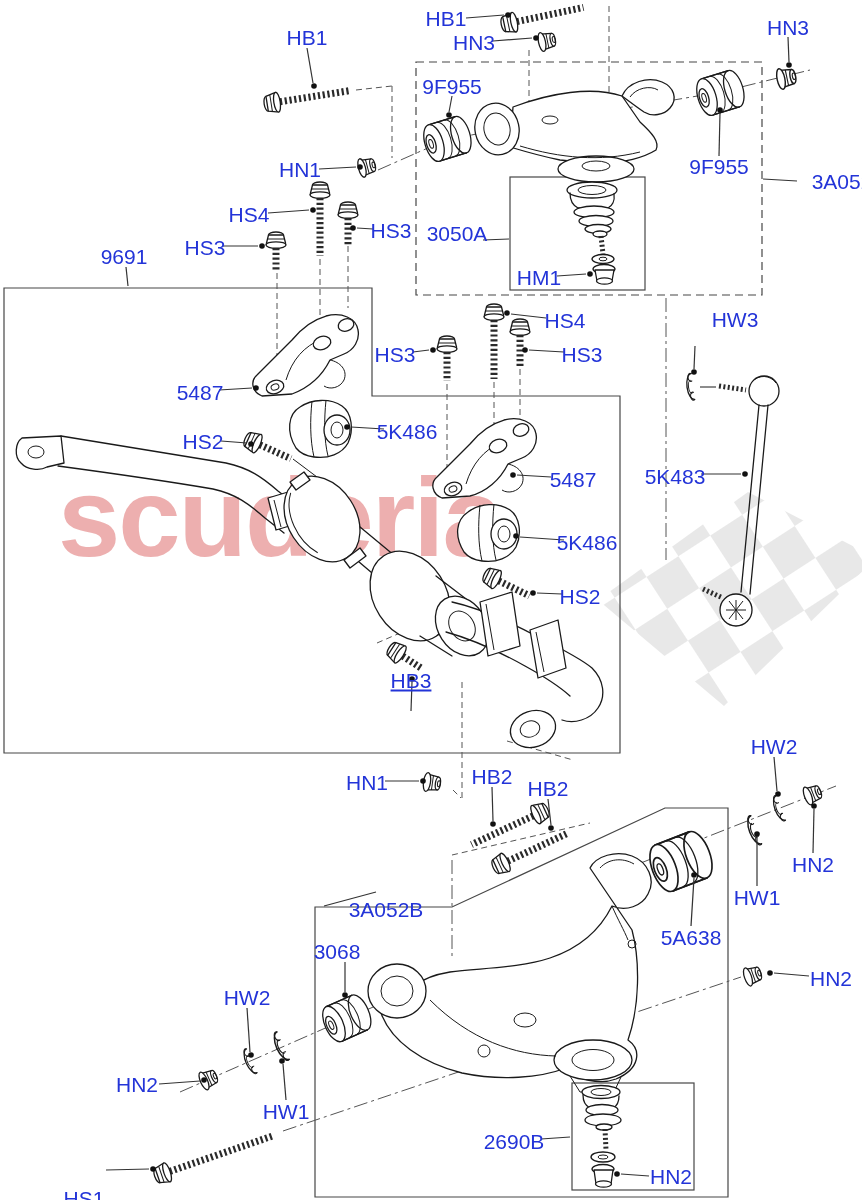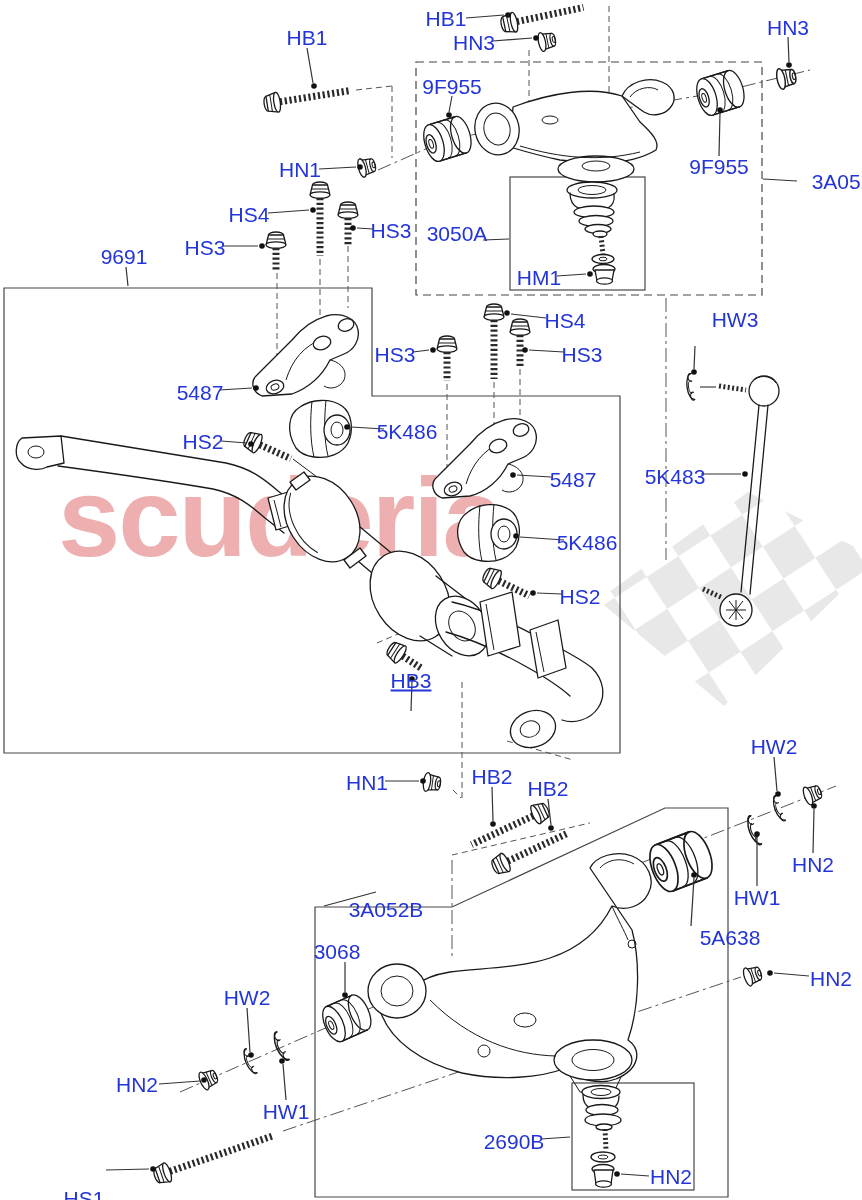--- a/index.html
+++ b/index.html
@@ -414,21 +414,21 @@
       <div class="plabel" style="left: 675px; top: 476px;">5K483</div>
       <div class="plabel" style="left: 587px; top: 542px;">5K486</div>
       <div class="plabel" style="left: 580px; top: 596px;">HS2</div>
       <div class="plabel" style="left: 411px; top: 680px; text-decoration: underline;">HB3</div>
       <div class="plabel" style="left: 367px; top: 782px;">HN1</div>
       <div class="plabel" style="left: 492px; top: 776px;">HB2</div>
       <div class="plabel" style="left: 548px; top: 788px;">HB2</div>
       <div class="plabel" style="left: 774px; top: 746px;">HW2</div>
       <div class="plabel" style="left: 813px; top: 864px;">HN2</div>
       <div class="plabel" style="left: 757px; top: 897px;">HW1</div>
-      <div class="plabel" style="left: 691px; top: 937px; margin-left: 39px;">5A638</div>
+      <div class="plabel" style="left: 691px; top: 937px;">5A638</div>
       <div class="plabel" style="left: 386px; top: 881px; margin-top: 28px;">3A052B</div>
       <div class="plabel" style="left: 337px; top: 951px;">3068</div>
       <div class="plabel" style="left: 247px; top: 997px;">HW2</div>
       <div class="plabel" style="left: 137px; top: 1084px;">HN2</div>
       <div class="plabel" style="left: 286px; top: 1111px;">HW1</div>
       <div class="plabel" style="left: 831px; top: 978px;">HN2</div>
       <div class="plabel" style="left: 84px; top: 1198px;">HS1</div>
       <div class="plabel" style="left: 514px; top: 1141px;">2690B</div>
       <div class="plabel" style="left: 671px; top: 1176px;">HN2</div>
     </div>

